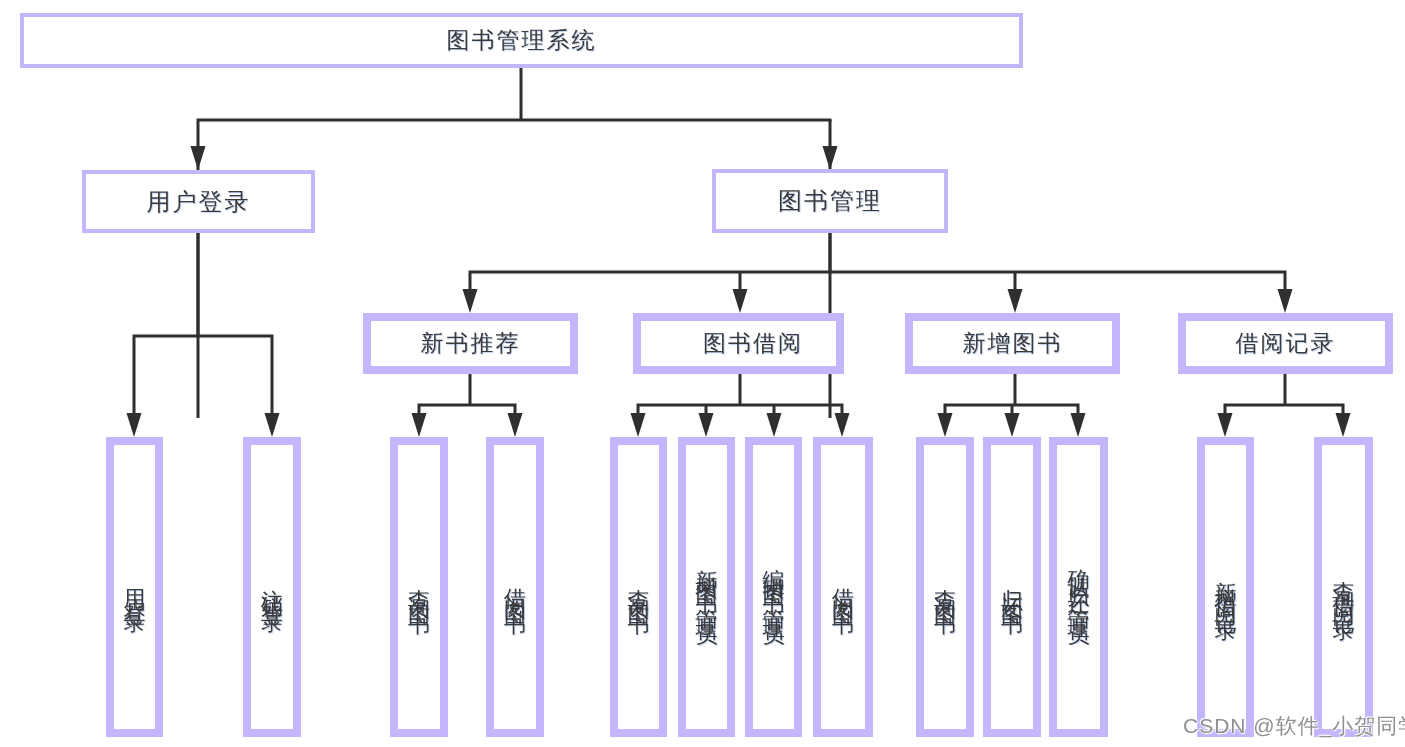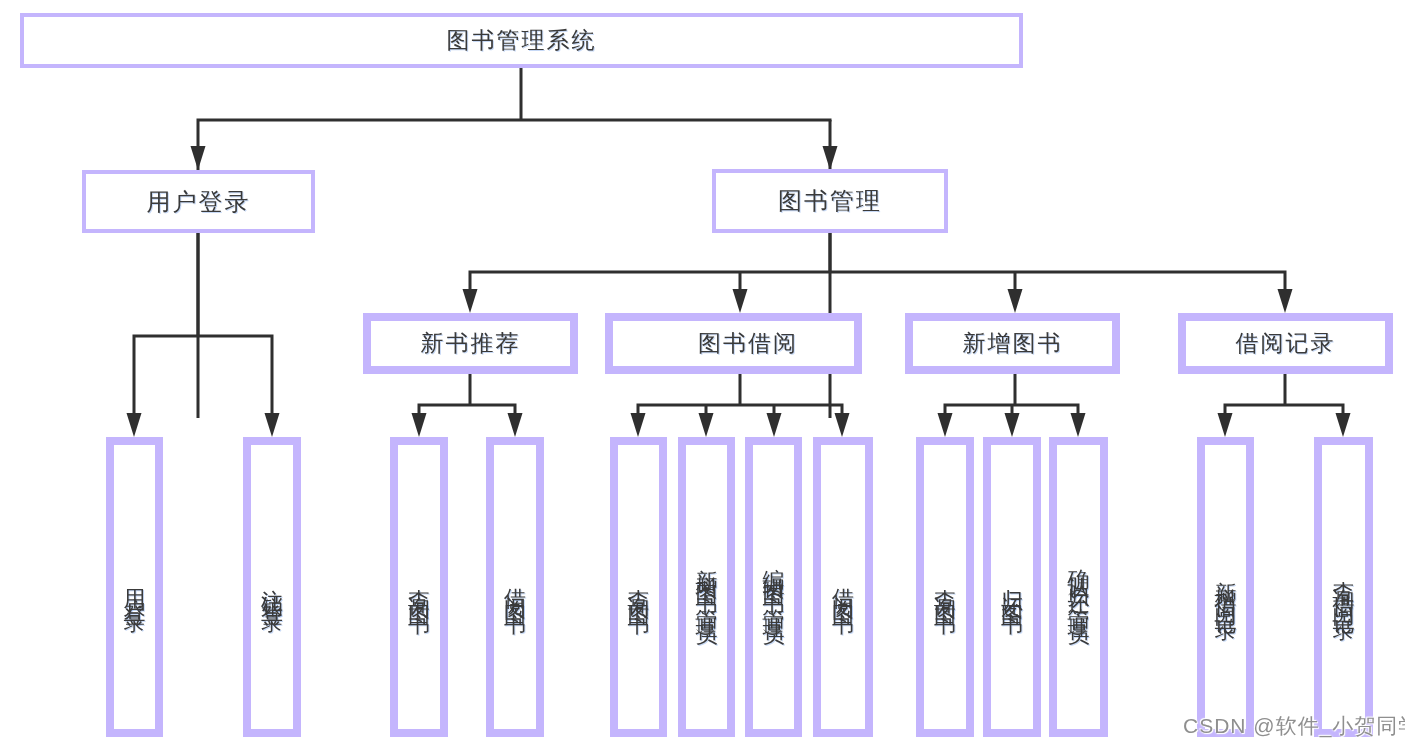--- a/index.html
+++ b/index.html
@@ -100,21 +100,21 @@
                M1335.5,413 h15 L1343,437 Z"></path>
     </g>
   </svg>
 
   <div class="node h root" style="left:20px; top:13px; width:1003px; height:55px;">图书管理系统</div>
 
   <div class="node h l2" style="left:82px; top:170px; width:233px; height:63px;">用户登录</div>
   <div class="node h l2" style="left:712px; top:169px; width:236px; height:64px;">图书管理</div>
 
   <div class="node h" style="left:363px; top:313px; width:215px; height:61px;">新书推荐</div>
-  <div class="node h" style="left:605px; top:313px; width:257px; height:61px;padding-left:29px;">图书借阅</div>
+  <div class="node h" style="left:633px; top:313px; width:211px; height:61px;padding-left:29px;">图书借阅</div>
   <div class="node h" style="left:905px; top:313px; width:215px; height:61px;">新增图书</div>
   <div class="node h" style="left:1178px; top:313px; width:215px; height:61px;">借阅记录</div>
 
   <div class="node v" style="left:106px; top:437px; width:57px; height:300px;">用户登录</div>
   <div class="node v" style="left:243px; top:437px; width:58px; height:300px;">注销登录</div>
 
   <div class="node v" style="left:390px; top:437px; width:58px; height:300px;">查询图书</div>
   <div class="node v" style="left:486px; top:437px; width:58px; height:300px;">借阅图书</div>
 
   <div class="node v" style="left:610px; top:437px; width:57px; height:300px;">查询图书</div>

